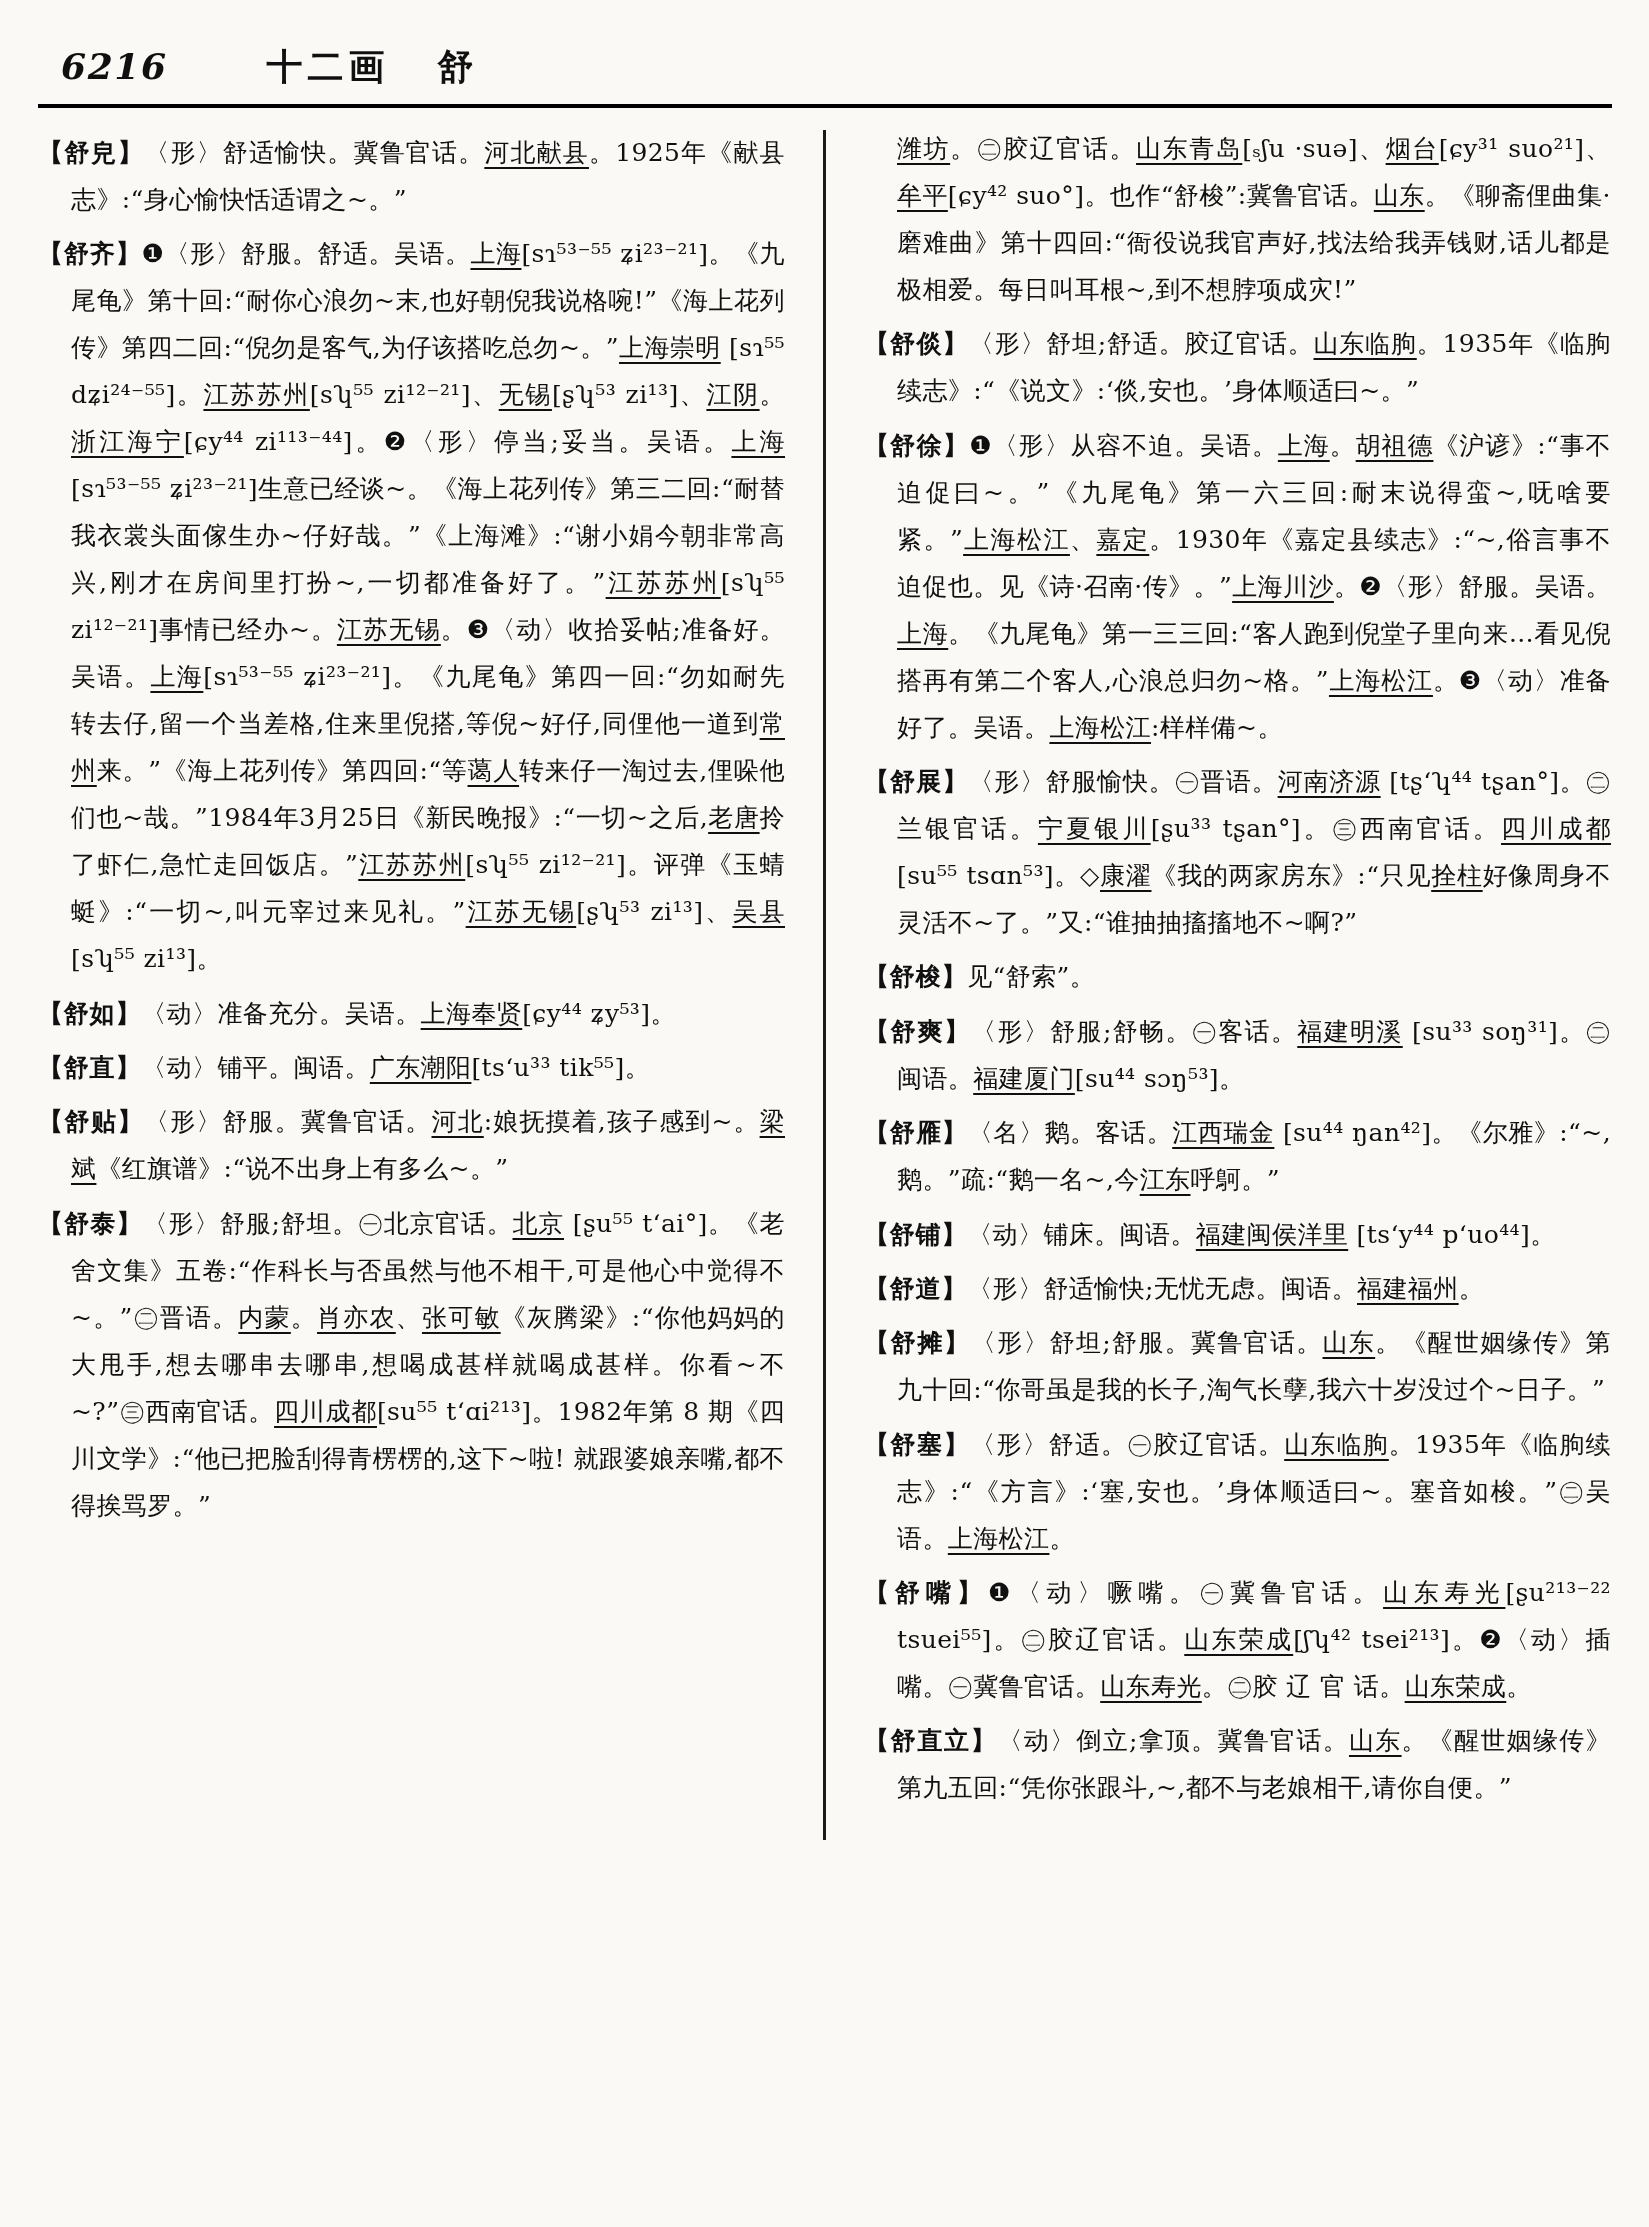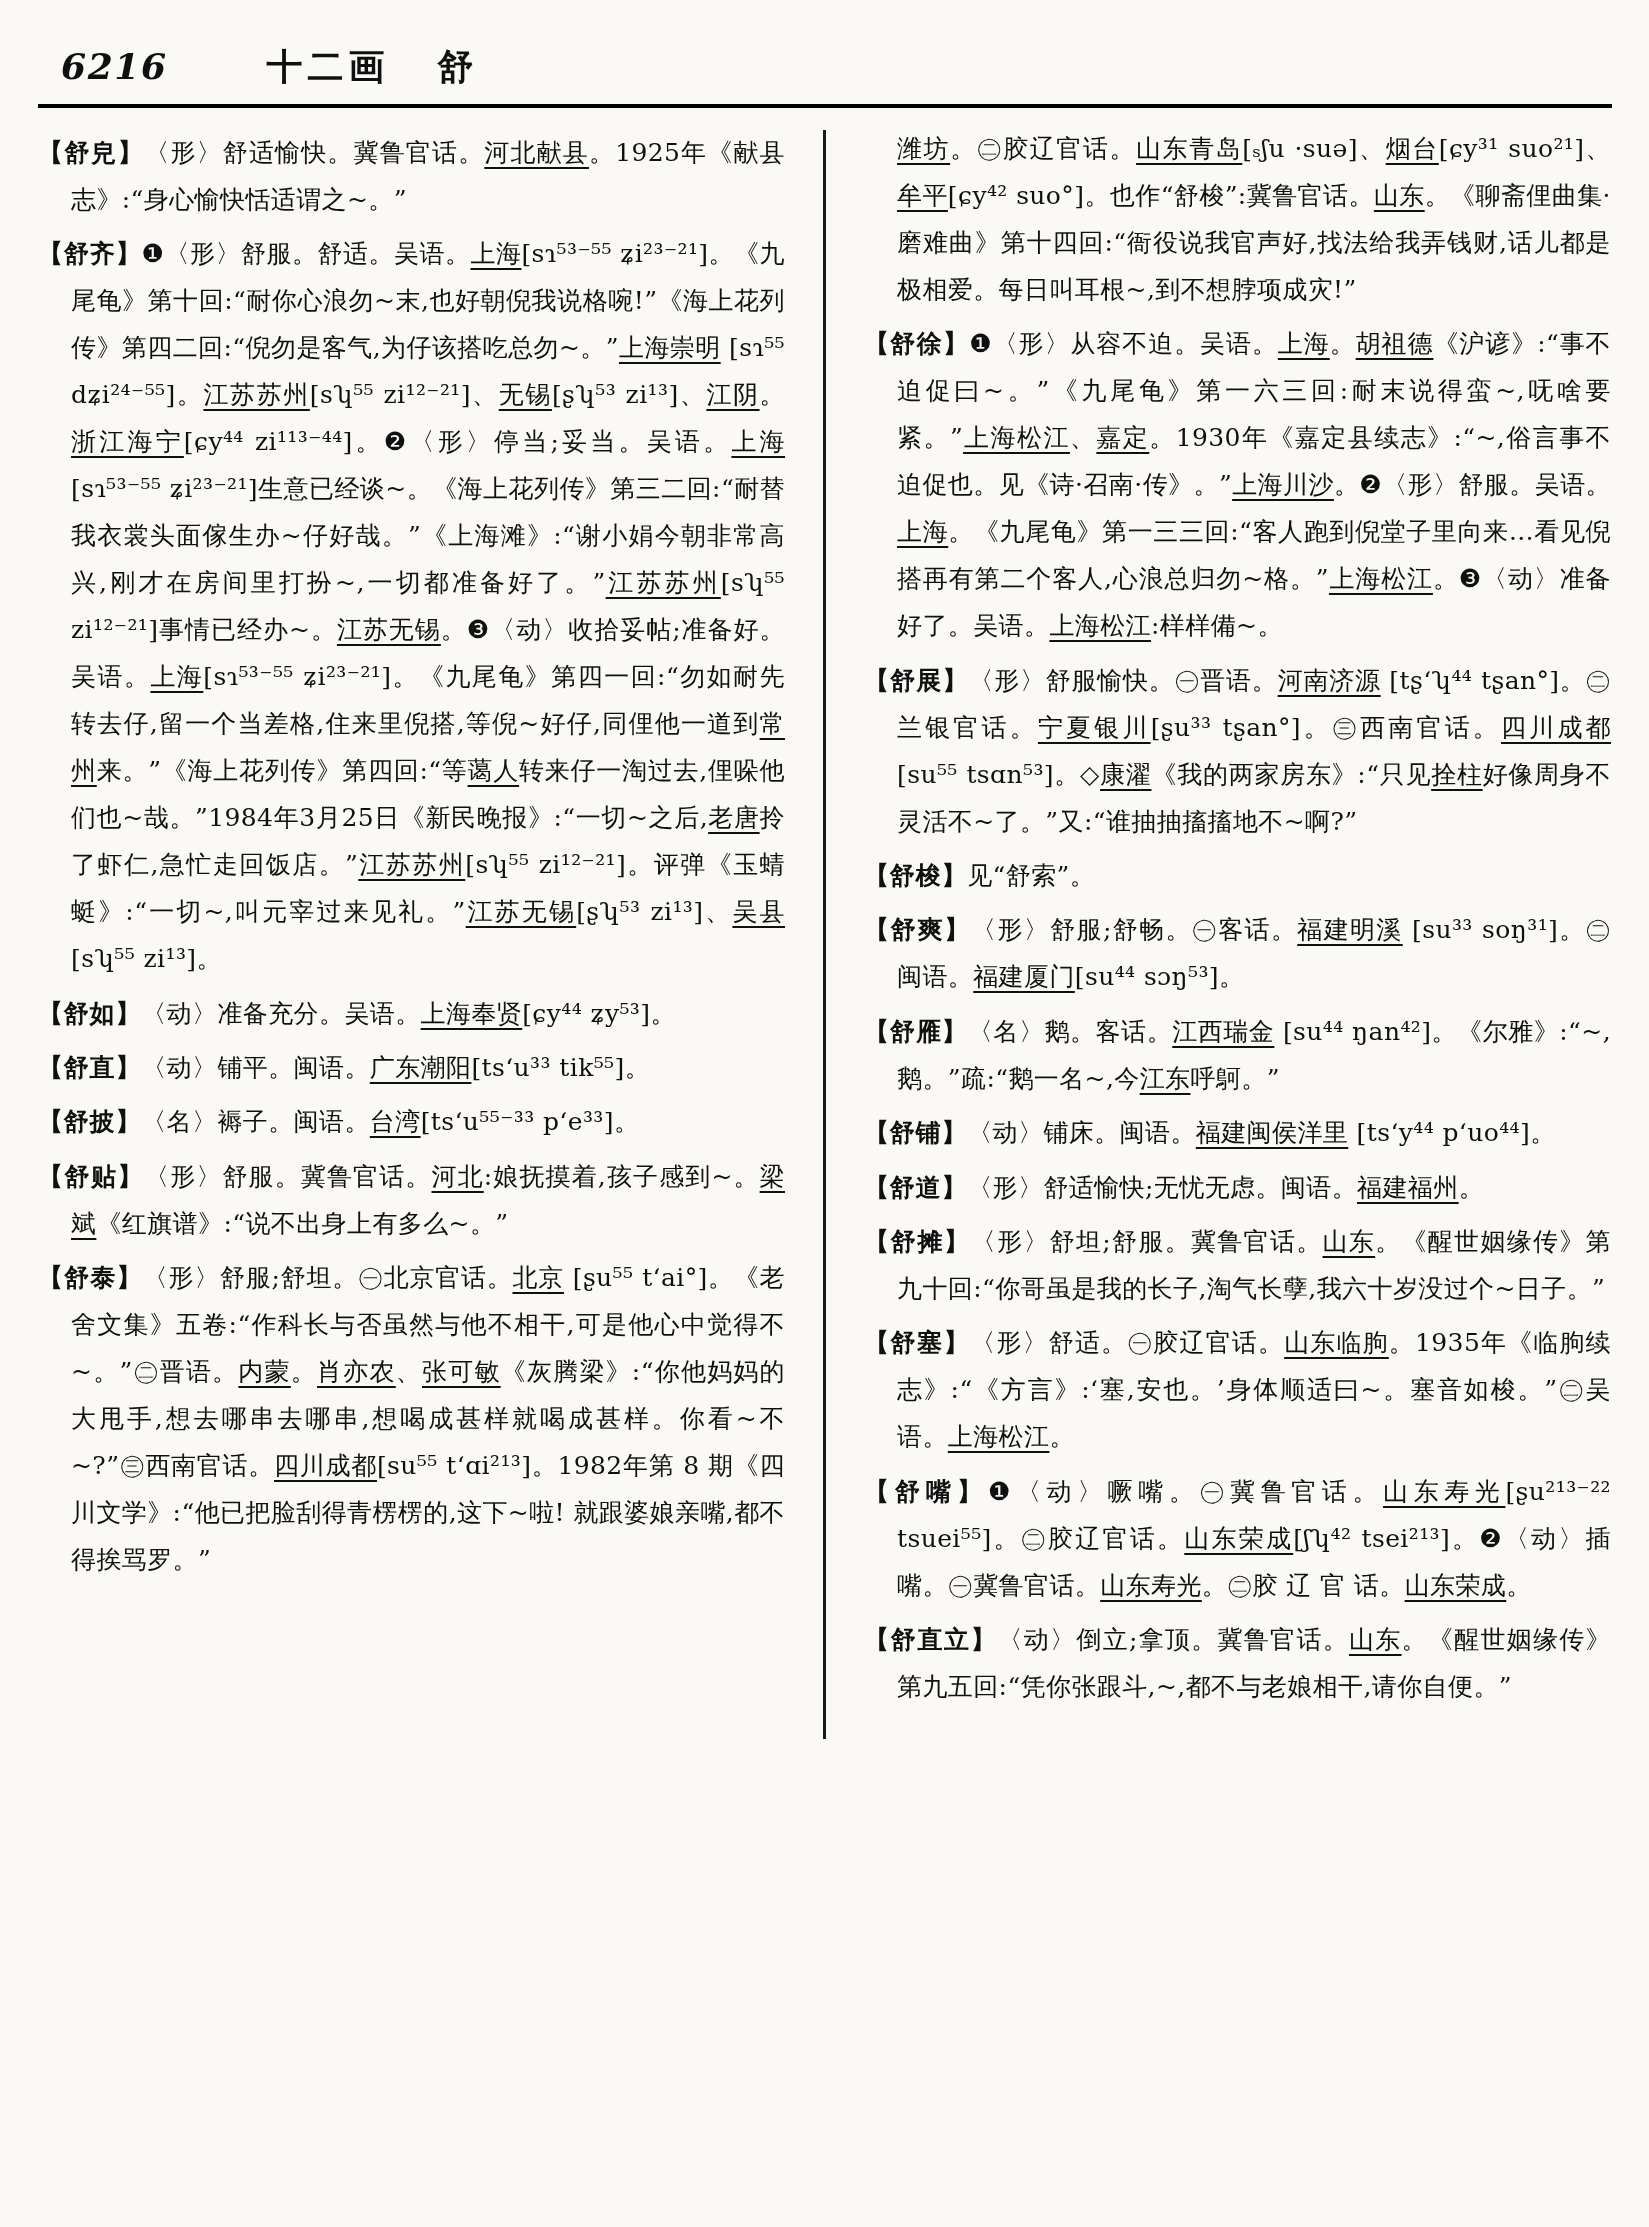--- a/index.html
+++ b/index.html
@@ -39,26 +39,26 @@
     <span class="section">十二画</span>
     <span class="radical">舒</span>
   </div>
   <div class="rule"></div>
   <div class="columns">
     <div class="col left" id="col-left">
         <div class="entry"><span class="hw">【舒皃】</span><span>〈形〉舒适愉快。冀鲁官话。<u>河北献县</u>。1925年《献县志》:“身心愉快恬适谓之~。”</span></div>
         <div class="entry"><span class="hw">【舒齐】</span><span>❶〈形〉舒服。舒适。吴语。<u>上海</u>[sɿ⁵³⁻⁵⁵ ʑi²³⁻²¹]。《九尾龟》第十回:“耐你心浪勿~末,也好朝倪我说格啘!”《海上花列传》第四二回:“倪勿是客气,为仔该搭吃总勿~。”<u>上海崇明</u> [sɿ⁵⁵ dʑi²⁴⁻⁵⁵]。<u>江苏苏州</u>[sʮ⁵⁵ zi¹²⁻²¹]、<u>无锡</u>[ʂʮ⁵³ zi¹³]、<u>江阴</u>。<u>浙江海宁</u>[ɕy⁴⁴ zi¹¹³⁻⁴⁴]。❷〈形〉停当;妥当。吴语。<u>上海</u>[sɿ⁵³⁻⁵⁵ ʑi²³⁻²¹]生意已经谈~。《海上花列传》第三二回:“耐替我衣裳头面傢生办~仔好哉。”《上海滩》:“谢小娟今朝非常高兴,刚才在房间里打扮~,一切都准备好了。”<u>江苏苏州</u>[sʮ⁵⁵ zi¹²⁻²¹]事情已经办~。<u>江苏无锡</u>。❸〈动〉收拾妥帖;准备好。吴语。<u>上海</u>[sɿ⁵³⁻⁵⁵ ʑi²³⁻²¹]。《九尾龟》第四一回:“勿如耐先转去仔,留一个当差格,住来里倪搭,等倪~好仔,同俚他一道到<u>常州</u>来。”《海上花列传》第四回:“等<u>蔼人</u>转来仔一淘过去,俚哚他们也~哉。”1984年3月25日《新民晚报》:“一切~之后,<u>老唐</u>拎了虾仁,急忙走回饭店。”<u>江苏苏州</u>[sʮ⁵⁵ zi¹²⁻²¹]。评弹《玉蜻蜓》:“一切~,叫元宰过来见礼。”<u>江苏无锡</u>[ʂʮ⁵³ zi¹³]、<u>吴县</u>[sʮ⁵⁵ zi¹³]。</span></div>
         <div class="entry"><span class="hw">【舒如】</span><span>〈动〉准备充分。吴语。<u>上海奉贤</u>[ɕy⁴⁴ ʑy⁵³]。</span></div>
         <div class="entry"><span class="hw">【舒直】</span><span>〈动〉铺平。闽语。<u>广东潮阳</u>[tsʻu³³ tik⁵⁵]。</span></div>
-        <div class="entry"><span class="hw">【舒披】</span><span>〈名〉褥子。闽语。<u>台湾</u>[tsʻu⁵⁵⁻³³ pʻe³³]。</span></div>
         <div class="entry"><span class="hw">【舒贴】</span><span>〈形〉舒服。冀鲁官话。<u>河北</u>:娘抚摸着,孩子感到~。<u>梁斌</u>《红旗谱》:“说不出身上有多么~。”</span></div>
         <div class="entry"><span class="hw">【舒泰】</span><span>〈形〉舒服;舒坦。㊀北京官话。<u>北京</u> [ʂu⁵⁵ tʻai°]。《老舍文集》五卷:“作科长与否虽然与他不相干,可是他心中觉得不~。”㊁晋语。<u>内蒙</u>。<u>肖亦农</u>、<u>张可敏</u>《灰腾梁》:“你他妈妈的大甩手,想去哪串去哪串,想喝成甚样就喝成甚样。你看~不~?”㊂西南官话。<u>四川成都</u>[su⁵⁵ tʻɑi²¹³]。1982年第 8 期《四川文学》:“他已把脸刮得青楞楞的,这下~啦! 就跟婆娘亲嘴,都不得挨骂罗。”</span></div>
       </div>
     <div class="col right" id="col-right">
         <div class="entry cont"><span><u>潍坊</u>。㊁胶辽官话。<u>山东青岛</u>[ₛʃu ·suə]、<u>烟台</u>[ɕy³¹ suo²¹]、<u>牟平</u>[ɕy⁴² suo°]。也作“舒梭”:冀鲁官话。<u>山东</u>。《聊斋俚曲集·磨难曲》第十四回:“衙役说我官声好,找法给我弄钱财,话儿都是极相爱。每日叫耳根~,到不想脖项成灾!”</span></div>
+        <div class="entry"><span class="hw">【舒倓】</span><span>〈形〉舒坦;舒适。胶辽官话。<u>山东临朐</u>。1935年《临朐续志》:“《说文》:‘倓,安也。’身体顺适曰~。”</span></div>
         <div class="entry"><span class="hw">【舒徐】</span><span>❶〈形〉从容不迫。吴语。<u>上海</u>。<u>胡祖德</u>《沪谚》:“事不迫促曰~。”《九尾龟》第一六三回:耐末说得蛮~,呒啥要紧。”<u>上海松江</u>、<u>嘉定</u>。1930年《嘉定县续志》:“~,俗言事不迫促也。见《诗·召南·传》。”<u>上海川沙</u>。❷〈形〉舒服。吴语。<u>上海</u>。《九尾龟》第一三三回:“客人跑到倪堂子里向来…看见倪搭再有第二个客人,心浪总归勿~格。”<u>上海松江</u>。❸〈动〉准备好了。吴语。<u>上海松江</u>:样样備~。</span></div>
         <div class="entry"><span class="hw">【舒展】</span><span>〈形〉舒服愉快。㊀晋语。<u>河南济源</u> [tʂʻʮ⁴⁴ tʂan°]。㊁兰银官话。<u>宁夏银川</u>[ʂu³³ tʂan°]。㊂西南官话。<u>四川成都</u>[su⁵⁵ tsɑn⁵³]。◇<u>康濯</u>《我的两家房东》:“只见<u>拴柱</u>好像周身不灵活不~了。”又:“谁抽抽搐搐地不~啊?”</span></div>
         <div class="entry"><span class="hw">【舒梭】</span><span>见“舒索”。</span></div>
         <div class="entry"><span class="hw">【舒爽】</span><span>〈形〉舒服;舒畅。㊀客话。<u>福建明溪</u> [su³³ soŋ³¹]。㊁闽语。<u>福建厦门</u>[su⁴⁴ sɔŋ⁵³]。</span></div>
         <div class="entry"><span class="hw">【舒雁】</span><span>〈名〉鹅。客话。<u>江西瑞金</u> [su⁴⁴ ŋan⁴²]。《尔雅》:“~,鹅。”疏:“鹅一名~,今<u>江东</u>呼鴚。”</span></div>
         <div class="entry"><span class="hw">【舒铺】</span><span>〈动〉铺床。闽语。<u>福建闽侯洋里</u> [tsʻy⁴⁴ pʻuo⁴⁴]。</span></div>
         <div class="entry"><span class="hw">【舒道】</span><span>〈形〉舒适愉快;无忧无虑。闽语。<u>福建福州</u>。</span></div>
         <div class="entry"><span class="hw">【舒摊】</span><span>〈形〉舒坦;舒服。冀鲁官话。<u>山东</u>。《醒世姻缘传》第九十回:“你哥虽是我的长子,淘气长孽,我六十岁没过个~日子。”</span></div>
         <div class="entry"><span class="hw">【舒塞】</span><span>〈形〉舒适。㊀胶辽官话。<u>山东临朐</u>。1935年《临朐续志》:“《方言》:‘塞,安也。’身体顺适曰~。塞音如梭。”㊁吴语。<u>上海松江</u>。</span></div>
         <div class="entry"><span class="hw">【舒嘴】</span><span>❶〈动〉噘嘴。㊀冀鲁官话。<u>山东寿光</u>[ʂu²¹³⁻²² tsuei⁵⁵]。㊁胶辽官话。<u>山东荣成</u>[ʃʮ⁴² tsei²¹³]。❷〈动〉插嘴。㊀冀鲁官话。<u>山东寿光</u>。㊁胶 辽 官 话。<u>山东荣成</u>。</span></div>

